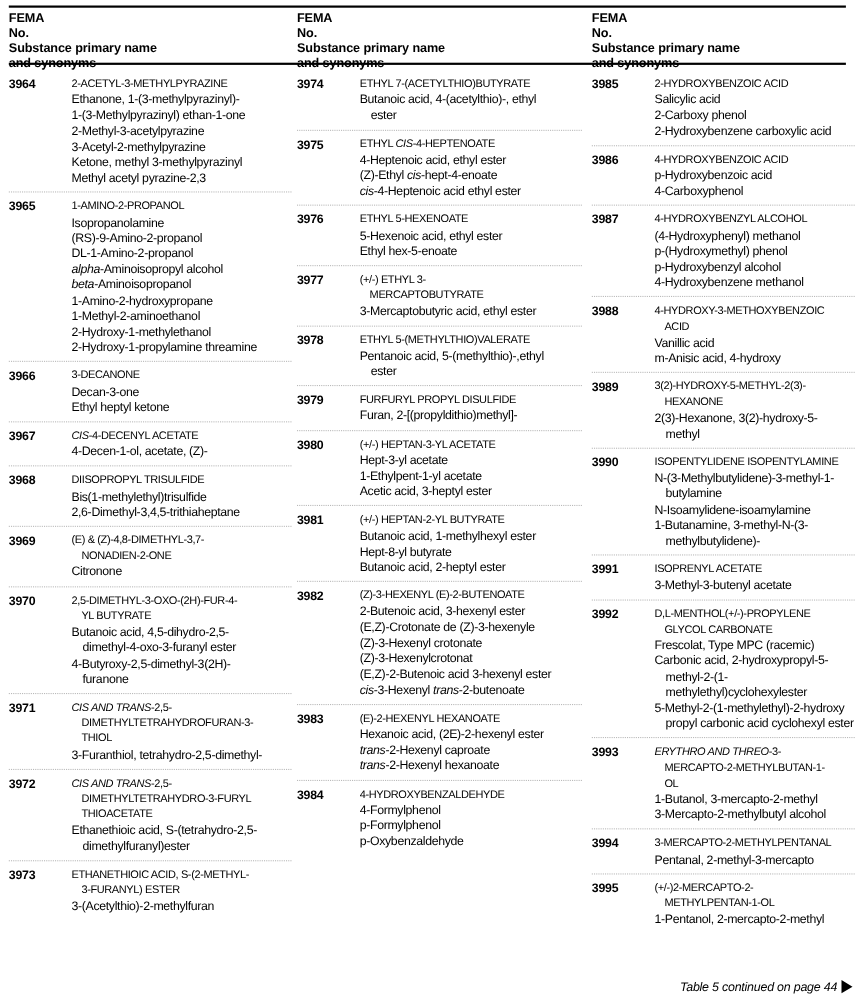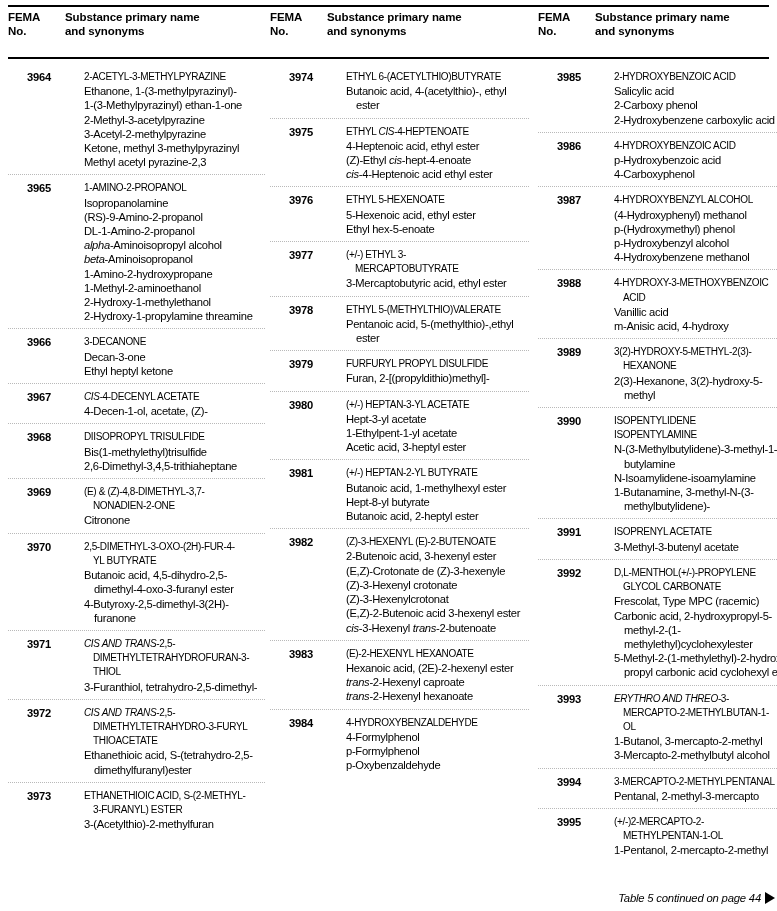--- a/index.html
+++ b/index.html
@@ -52,21 +52,21 @@
   }
   .col-1 { width: 265px; padding-left: 8px; }
   .col-2 { width: 264px; padding-left: 5px; }
   .col-3 { width: 248px; padding-left: 9px; }
 
   .col-head {
     height: 57px;
     padding-top: 11px;
     box-sizing: border-box;
     display: flex;
-    flex-direction: row;
+    flex-direction: column;
   }
   .col-head .h-num {
     width: 57px;
     flex: none;
     font-weight: bold;
     font-size: 11.5px;
     line-height: 13.6px;
     letter-spacing: -0.1px;
   }
   .col-head .h-name {
@@ -89,21 +89,20 @@
     border-top: none;
     padding-top: 13px;
   }
   .e-num {
     width: 57px;
     flex: none;
     font-weight: bold;
     font-size: 11.2px;
     line-height: 14.6px;
     letter-spacing: -0.2px;
-    margin-left: 19px;
   }
   .e-body {
     flex: 1;
     min-width: 0;
   }
   .e-title {
     font-weight: normal;
     font-size: 10px;
     line-height: 14.2px;
     letter-spacing: -0.35px;
@@ -286,21 +285,21 @@
         </div>
         <div class="h-name">
           <div>Substance primary name</div>
           <div>and synonyms</div>
         </div>
       </div>
       <div class="entries">
           <div class="entry first">
             <div class="e-num">3974</div>
             <div class="e-body">
-              <div class="e-title">ETHYL 6-(ACETYLTHIO)BUTYRATE</div>
+              <div class="e-title">ETHYL 7-(ACETYLTHIO)BUTYRATE</div>
               <div class="e-syn">
                 <div>Butanoic acid, 4-(acetylthio)-, ethyl<span class="hang">ester</span></div>
               </div>
             </div>
           </div>
           <div class="entry">
             <div class="e-num">3975</div>
             <div class="e-body">
               <div class="e-title">ETHYL <i>CIS</i>-4-HEPTENOATE</div>
               <div class="e-syn">

